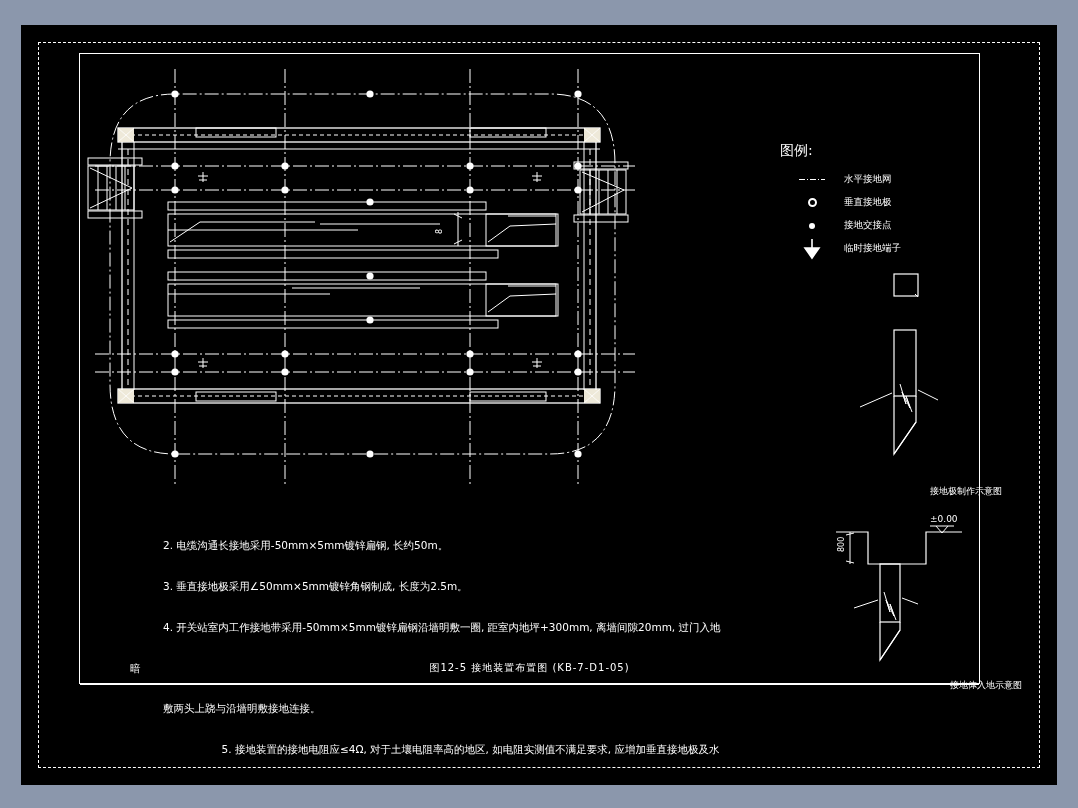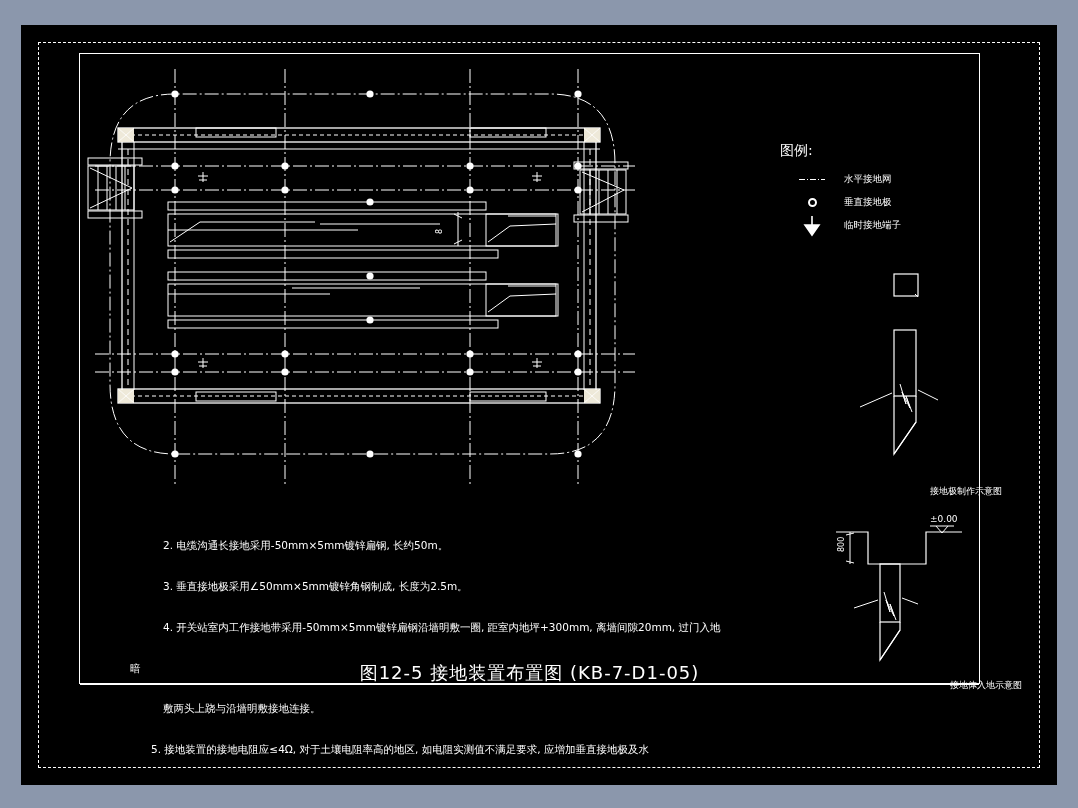--- a/index.html
+++ b/index.html
@@ -31,25 +31,25 @@
   #plan{position:absolute;left:0;top:0;width:600px;height:460px;}
   svg{display:block;overflow:visible;}
   
   #notes{
     position:absolute;left:50px;top:458px;width:660px;
     color:#fff;font-size:10.5px;line-height:13.6px;
     font-family:"DejaVu Sans","Liberation Sans",sans-serif;
     white-space:pre;
   }
   #notes .ln{white-space:pre;}
-  #notes .ind1{padding-left:21px;}
+  #notes .ind1{padding-left:21px;text-align:center;}
   #notes .ind2{padding-left:33px;}
   #title-block{
     position:absolute;left:0;top:607px;width:899px;text-align:center;
-    color:#fff;font-size:18px;letter-spacing:1px;
+    color:#fff;font-size:10px;letter-spacing:1px;
   }
   #title-rule{
     position:absolute;left:0;top:630px;width:899px;height:0;
     border-top:1.3px solid #fff;
   }
   
   #legend{position:absolute;left:700px;top:88px;width:190px;color:#fff;}
   #legend-heading{font-size:14px;margin-bottom:8px;}
   .legend-row{display:flex;align-items:center;height:23px;}
   .legend-sym{width:64px;display:flex;justify-content:center;align-items:center;}
@@ -225,20 +225,26 @@
         <div class="legend-lbl">水平接地网</div>
       </div>
 
       <div class="legend-row">
         <div class="legend-sym">
           <span class="sym-ring"></span>
         </div>
         <div class="legend-lbl">垂直接地极</div>
       </div>
 
+      <div class="legend-row">
+        <div class="legend-sym">
+          <span class="sym-dot"></span>
+        </div>
+        <div class="legend-lbl">接地交接点</div>
+      </div>
 
       <div class="legend-row">
         <div class="legend-sym">
           <svg width="18" height="20" viewBox="0 0 18 20">
             <path d="M9 0 L9 10 M2 9 L9 19 L16 9 Z" stroke="#fff" fill="#fff" stroke-width="1.6"></path>
           </svg>
         </div>
         <div class="legend-lbl">临时接地端子</div>
       </div>
     </div>

